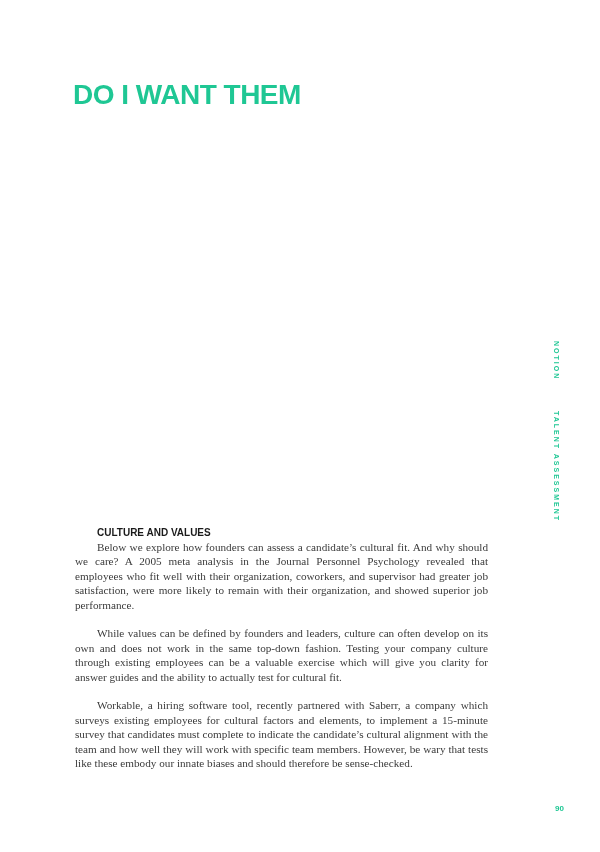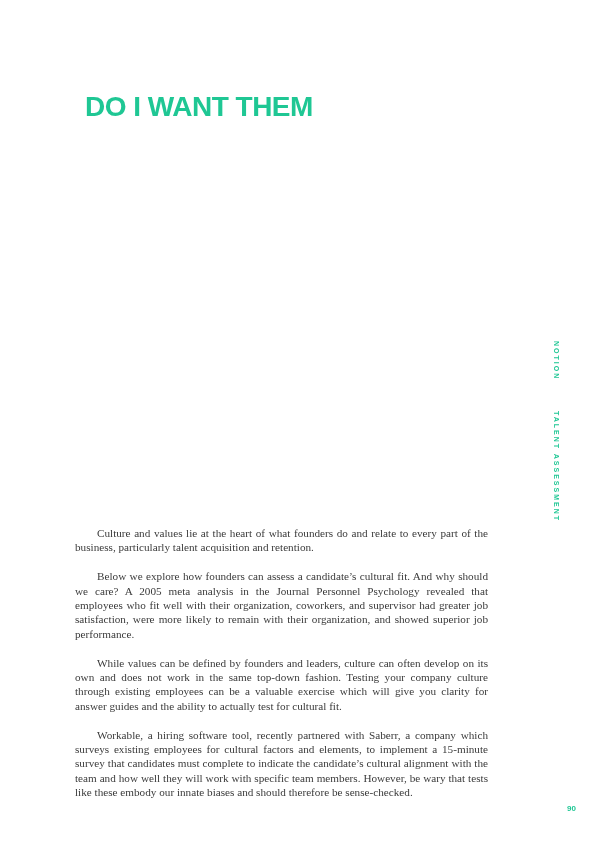--- a/index.html
+++ b/index.html
@@ -1,36 +1,36 @@
 <!DOCTYPE html>
 <html><head>
 <meta charset="utf-8">
 <style>
   html, body { margin:0; padding:0; background:#ffffff; }
   body { width:600px; height:852px; position:relative; overflow:hidden; font-family:"Liberation Serif", serif; color:#3a3a3a; }
-  .title { position:absolute; left:73px; top:80px; margin:12px; font-family:"Liberation Sans", sans-serif; font-weight:bold; font-size:28px; line-height:29px; color:#1fc794; letter-spacing:-0.5px; }
+  .title { position:absolute; left:73px; top:80px; margin:0; font-family:"Liberation Sans", sans-serif; font-weight:bold; font-size:28px; line-height:29px; color:#1fc794; letter-spacing:-0.5px; }
   .title span { display:block; }
   .side { position:absolute; left:553px; font-family:"Liberation Sans", sans-serif; font-weight:bold; font-size:7px; letter-spacing:2px; color:#1fc794; writing-mode:vertical-rl; white-space:nowrap; }
   .side1 { top:341px; }
   .side2 { top:411px; }
   .body { position:absolute; left:75px; top:526px; width:413px; font-size:11.2px; line-height:14.4px; text-align:justify; }
   .subhead { font-family:"Liberation Sans", sans-serif; font-weight:bold; font-size:10px; margin:0 0 0 22px; color:#1a1a1a; line-height:14px;}
   .body p { margin:0 0 14.4px 0; text-indent:22px; }
-  .pageno { position:absolute; left:555px; top:804px; font-family:"Liberation Sans", sans-serif; font-weight:bold; font-size:8px; color:#1fc794;margin-left:12px; }
+  .pageno { position:absolute; left:555px; top:804px; font-family:"Liberation Sans", sans-serif; font-weight:bold; font-size:8px; color:#1fc794; }
 </style>
 </head>
 <body>
 
 <h1 class="title">
   <span>DO I WANT THEM</span>
 </h1>
 
 <div class="side side1">NOTION</div>
 <div class="side side2">TALENT ASSESSMENT</div>
 
 <div class="body">
-  <p>Culture and values lie at the heart of what founders do and relate to every part of the business, particularly talent acquisition and retention.</p>
+  <div class="subhead">CULTURE AND VALUES</div>
   <p>Below we explore how founders can assess a candidate’s cultural fit. And why should we care? A 2005 meta analysis in the Journal Personnel Psychology revealed that employees who fit well with their organization, coworkers, and supervisor had greater job satisfaction, were more likely to remain with their organization, and showed superior job performance.</p>
   <p>While values can be defined by founders and leaders, culture can often develop on its own and does not work in the same top-down fashion. Testing your company culture through existing employees can be a valuable exercise which will give you clarity for answer guides and the ability to actually test for cultural fit.</p>
   <p>Workable, a hiring software tool, recently partnered with Saberr, a company which surveys existing employees for cultural factors and elements, to implement a 15-minute survey that candidates must complete to indicate the candidate’s cultural alignment with the team and how well they will work with specific team members. However, be wary that tests like these embody our innate biases and should therefore be sense-checked.</p>
 </div>
 
 <div class="pageno">90</div>
 
 </body></html>

